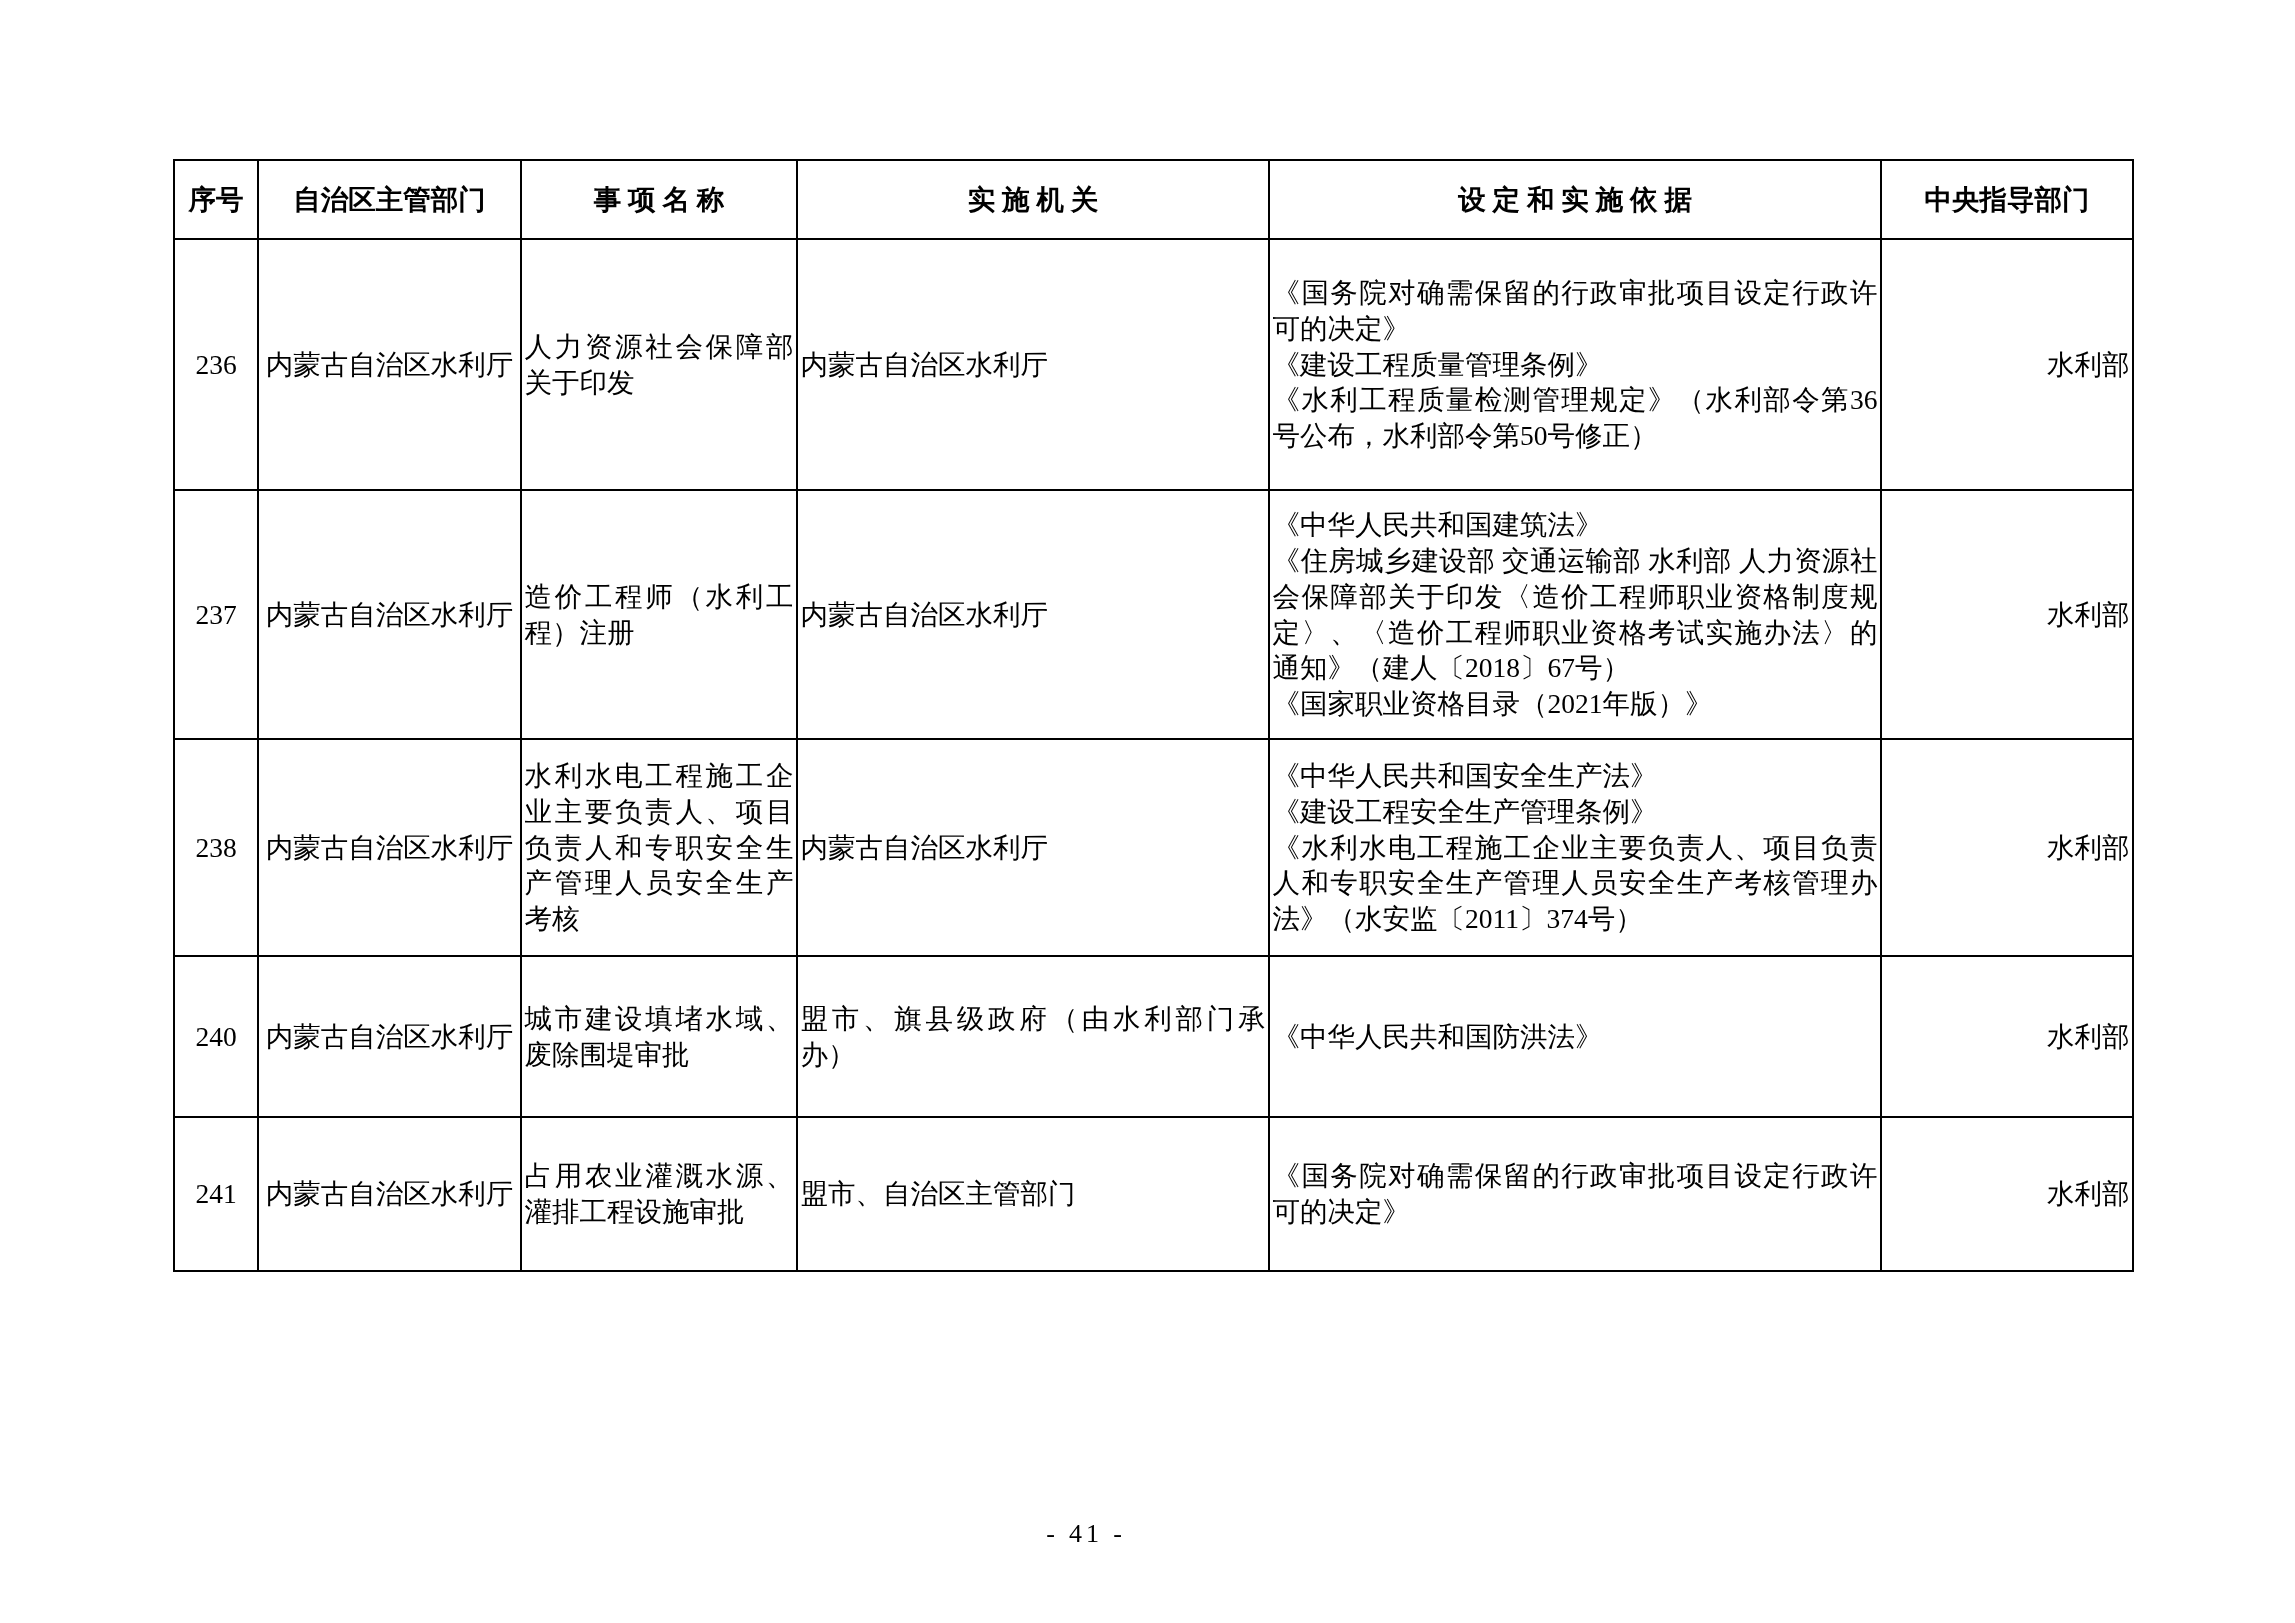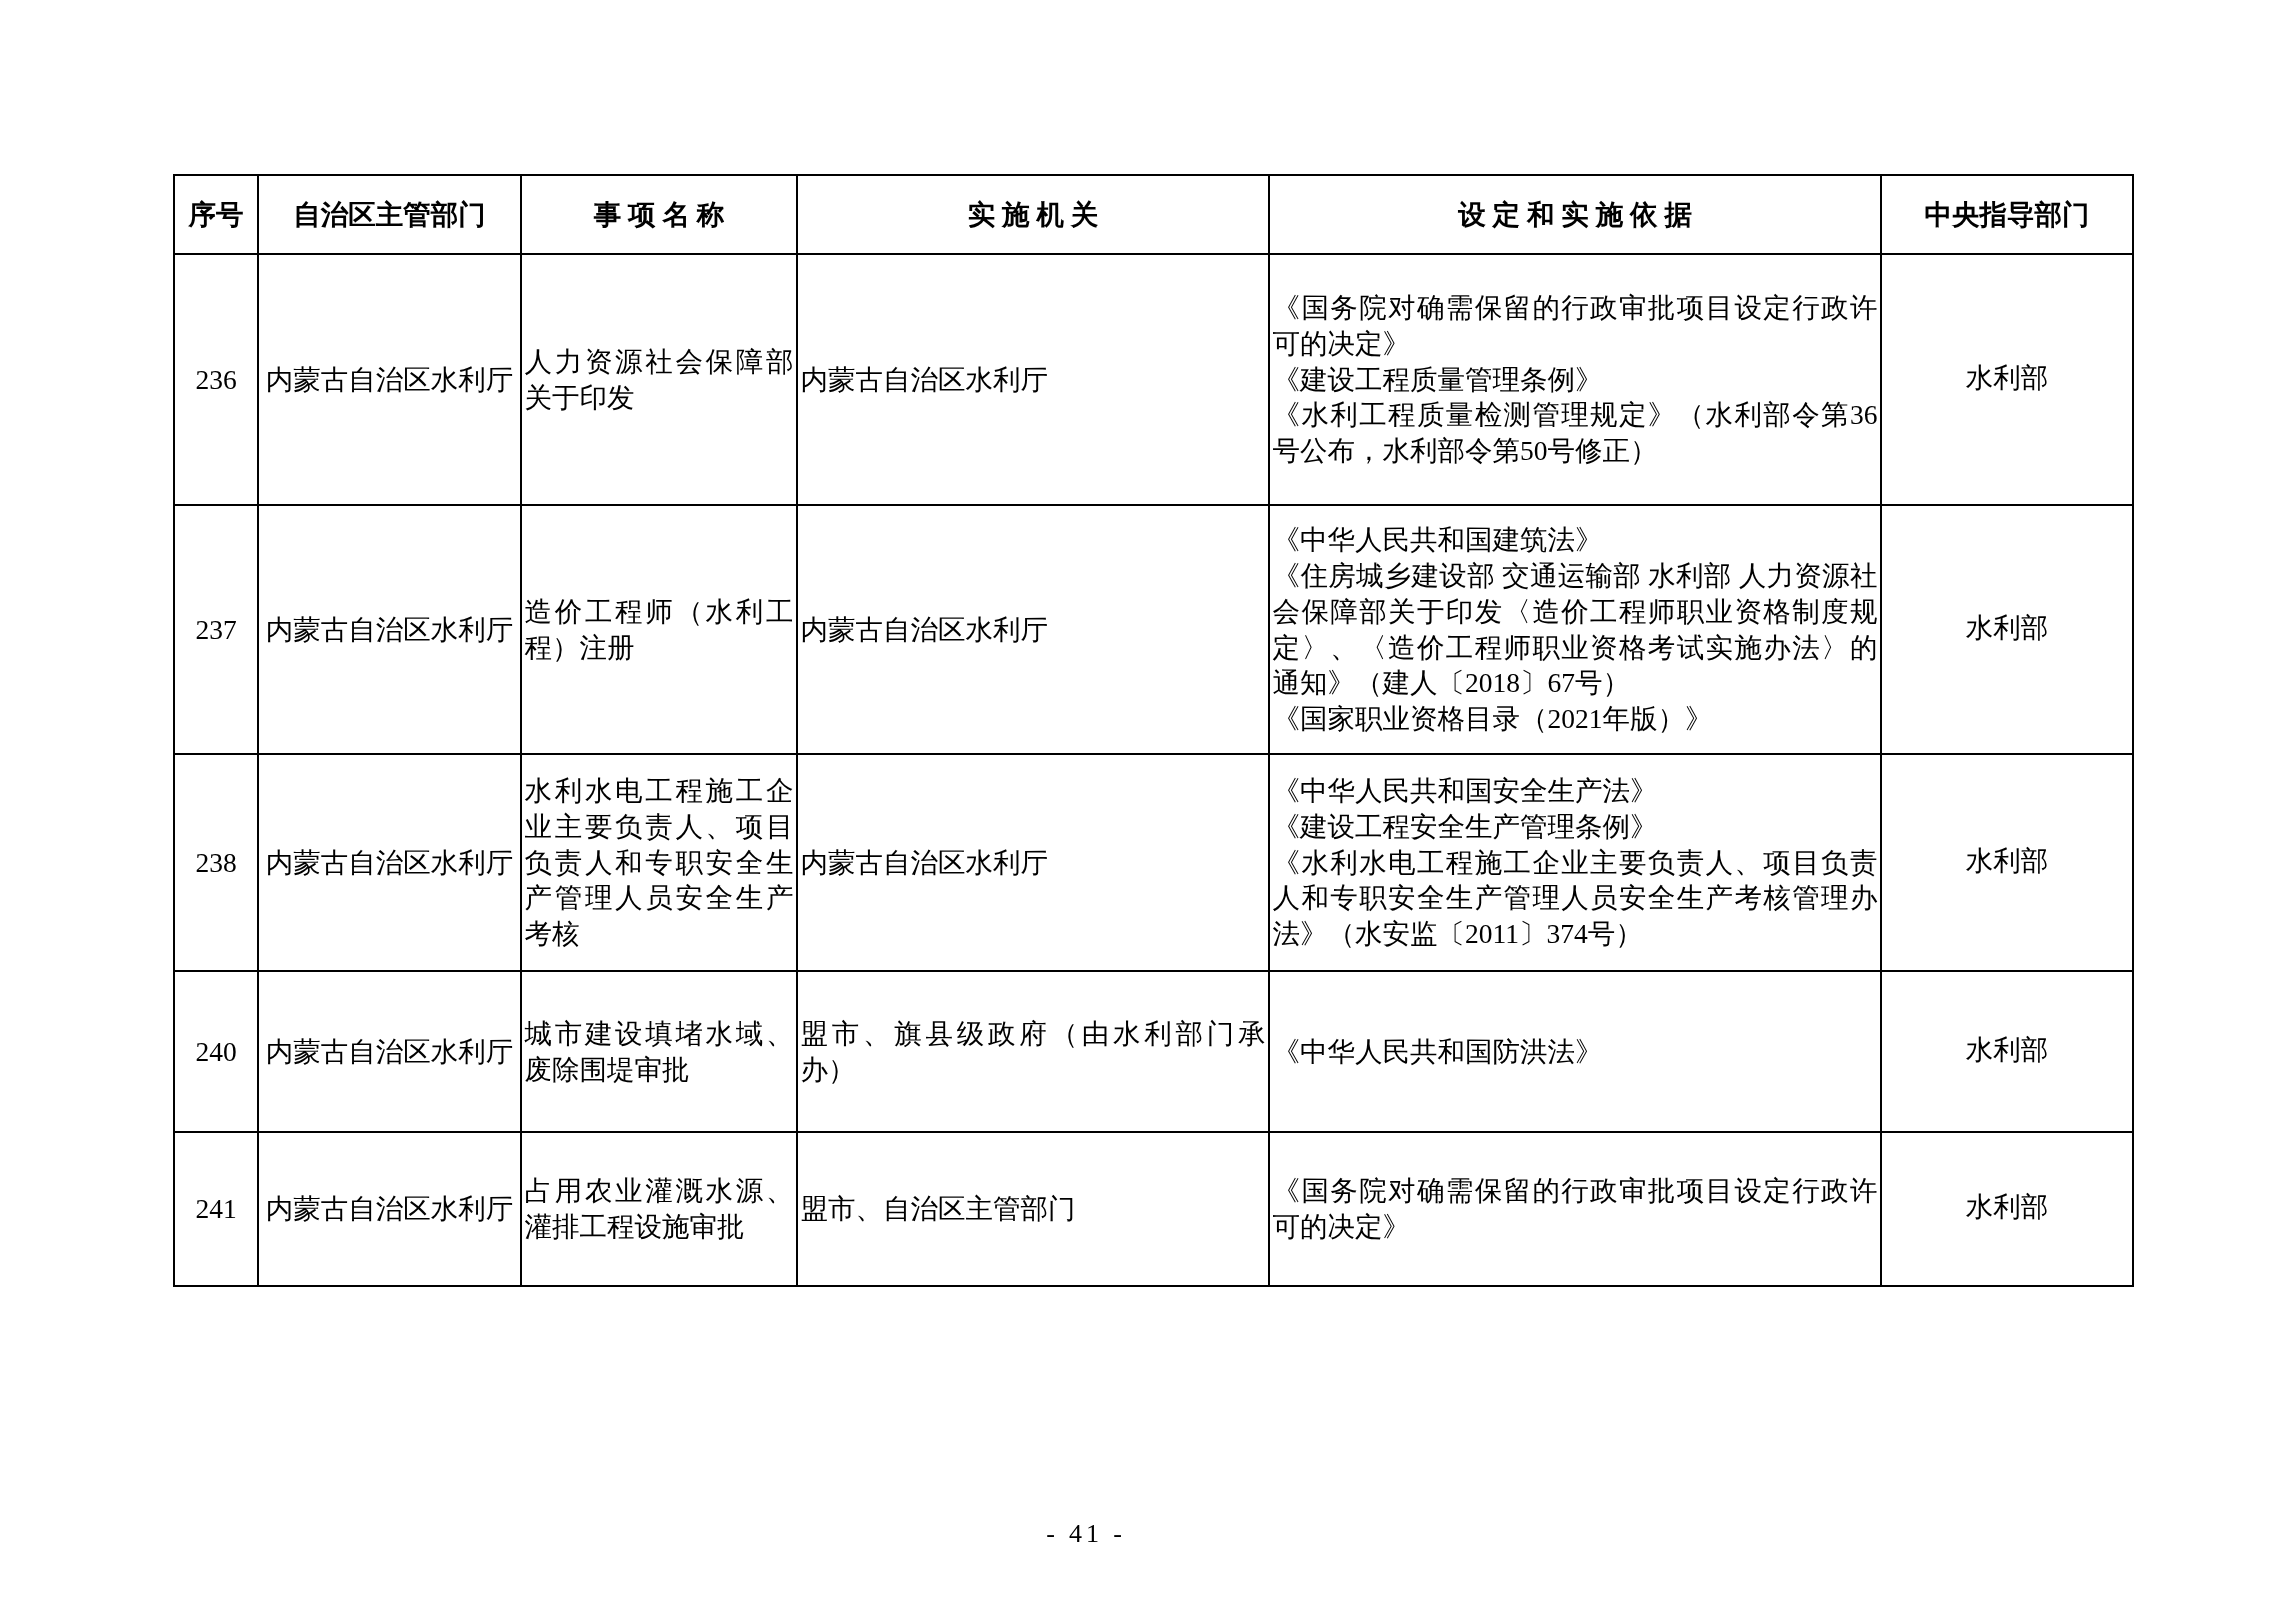--- a/index.html
+++ b/index.html
@@ -11,21 +11,21 @@
     position: relative;
     width: 2295px;
     height: 1623px;
     background: #ffffff;
     font-family: "Liberation Serif", "DejaVu Serif", serif;
     color: #000000;
   }
   table.permits {
     position: absolute;
     left: 173px;
-    top: 174px;
+    top: 159px;
     width: 1960px;
     border-collapse: collapse;
     table-layout: fixed;
   }
   table.permits th,
   table.permits td {
     border: 2.6px solid #000000;
     font-size: 27.5px;
     line-height: 1.3;
     vertical-align: middle;
@@ -41,21 +41,21 @@
   td.c-no      { text-align: center; }
   td.c-dept    { text-align: center; padding: 2.6px 1.3px; }
   td.c-item    { text-align: justify; text-align-last: left; padding: 2.6px 3.3px; }
   td.c-agency  { text-align: justify; text-align-last: left; padding: 2.6px 7.2px; }
   td.c-basis   { padding: 2.6px 3.9px; }
   td.c-basis p {
     margin: 0;
     text-align: justify;
     text-align-last: left;
   }
-  td.c-central { text-align: center; font-family: Liberation Mono, monospace; }
+  td.c-central { text-align: right; }
   .footer-pageno {
     position: absolute;
     left: 975px;
     top: 1519px;
     width: 222px;
     text-align: center;
     font-size: 26px;
     letter-spacing: 3.9px;
   }
 </style>

